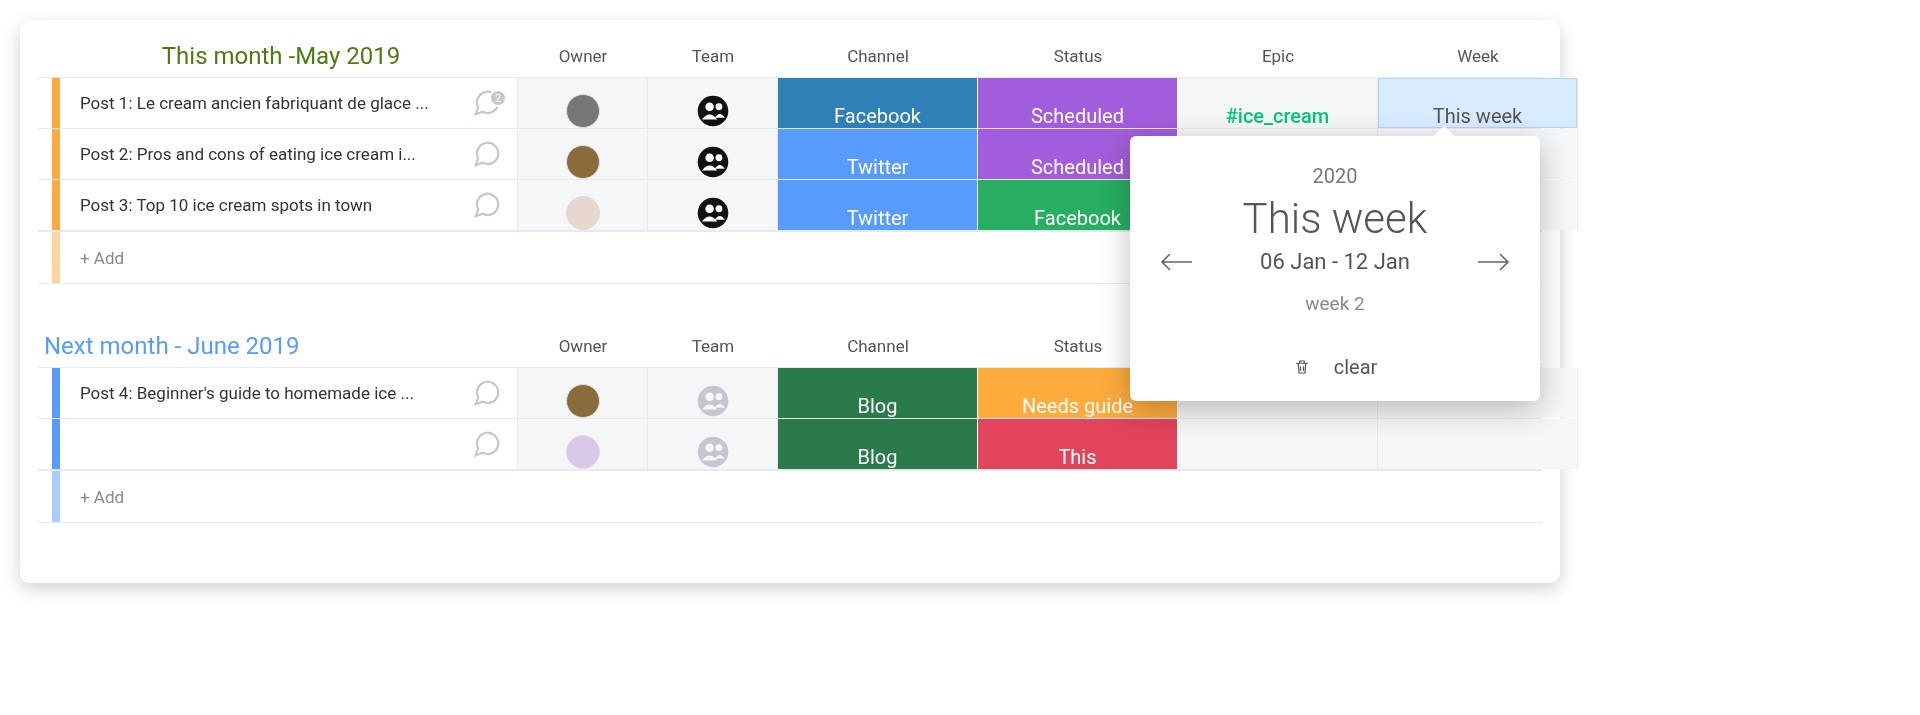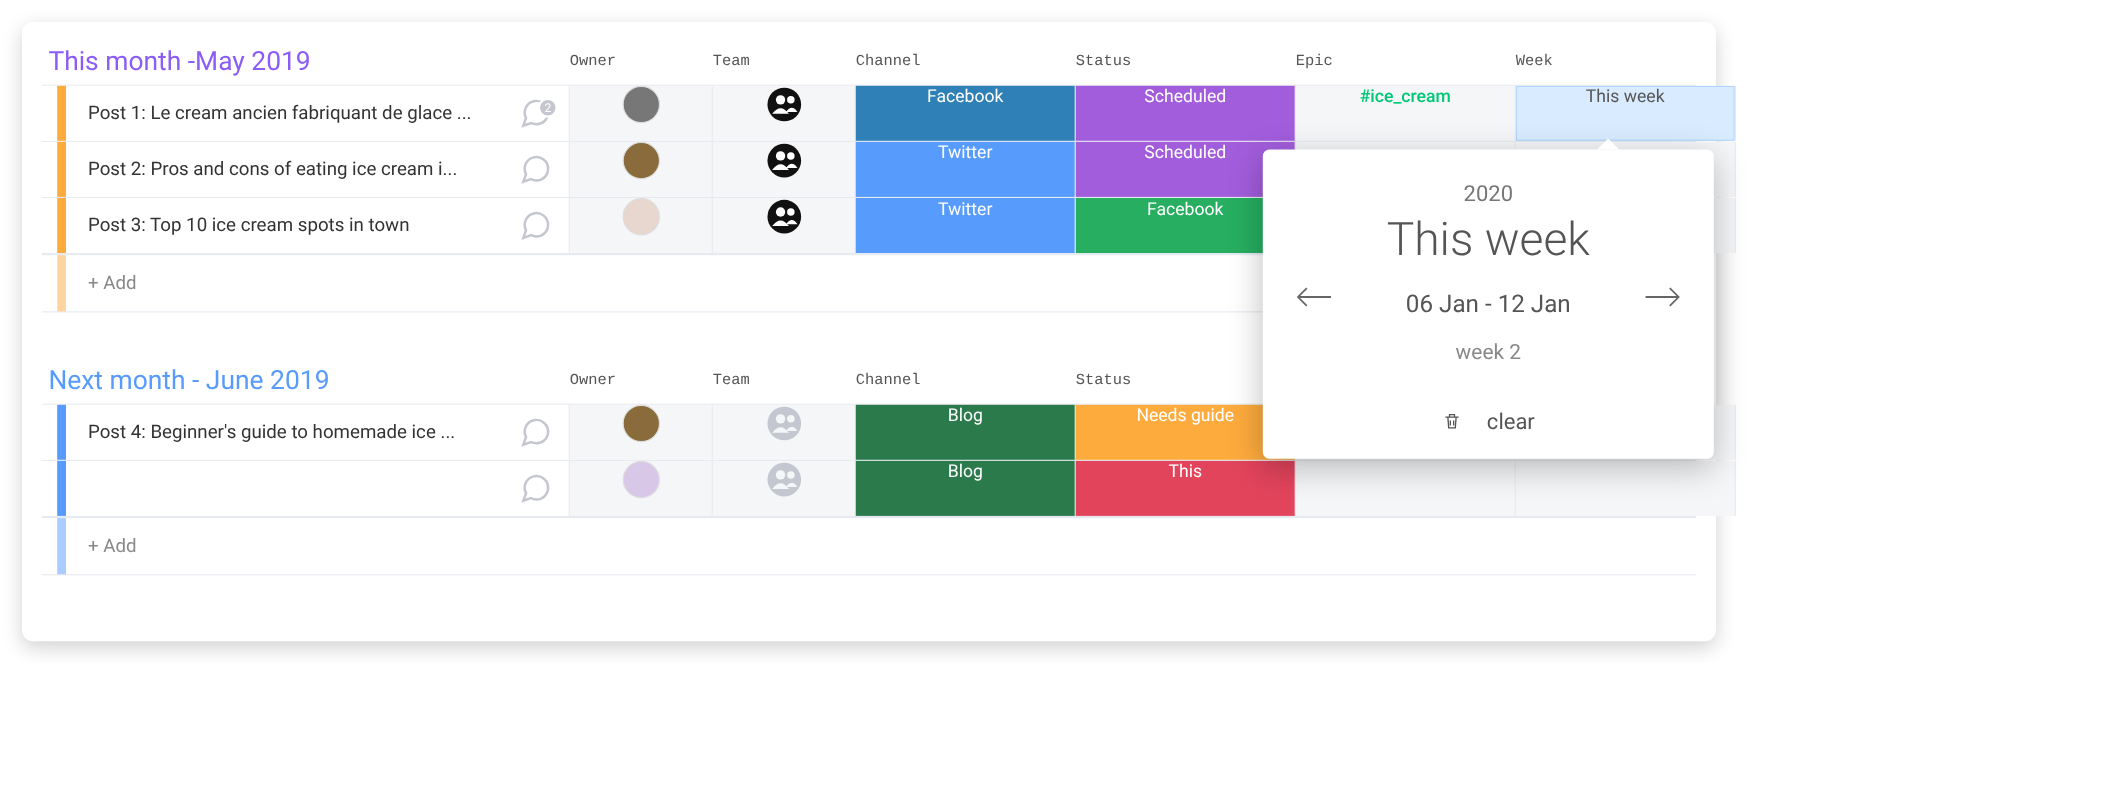--- a/index.html
+++ b/index.html
@@ -22,27 +22,27 @@
     display: grid;
     grid-template-columns: 480px 130px 130px 200px 200px 200px 200px;
     align-items: center;
     height: 44px;
   }
   .group-title {
     font-size: 24px;
     font-weight: 400;
     padding-left: 6px;
   }
-  .g1 .group-title { color: #8b5cf6; }
+  .g1 .group-title { color: #4d7c0f; text-align: center; }
   .g2 .group-title { color: #579bfc; }
   .col-head {
-    font-size: 14px;
+    text-align: center;
+    font-size: 17px;
     color: #555;
     font-weight: 400;
-    font-family: Liberation Mono, monospace;
   }
   .row {
     display: grid;
     grid-template-columns: 480px 130px 130px 200px 200px 200px 200px;
     align-items: stretch;
     height: 52px;
     border-top: 1px solid #e6e9ef;
     border-bottom: 1px solid #e6e9ef;
     margin-top: -1px;
   }
@@ -92,25 +92,25 @@
     background: #c5c7d0;
     color: #fff;
     font-size: 11px;
     display: flex;
     align-items: center;
     justify-content: center;
     border: 2px solid #fff;
   }
   .cell {
     display: flex;
-    align-items: flex-start;
+    align-items: flex-end;
     justify-content: center;
     border-right: 1px solid #e6e9ef;
     background: #f5f6f8;
-    font-size: 16px;
+    font-size: 20px;
   }
   .avatar {
     width: 34px; height: 34px; border-radius: 50%;
     background: #777; border: 1px solid #ddd;
   }
   .team-icon { width: 34px; height: 34px; }
   .team-icon.grey circle { fill: #c5c7d0; }
   .team-icon.grey path, .team-icon.grey ellipse { fill: #f5f6f8; }
   .label-cell {
     color: #fff;
@@ -129,21 +129,21 @@
     position: relative;
     padding-left: 42px;
     color: #888;
     font-size: 17px;
   }
   .add-row .color-bar { opacity: 0.5; }
   
   .week-popover {
     position: absolute;
     top: 116px;
-    right: 2px;
+    right: 20px;
     width: 410px;
     background: #fff;
     border-radius: 6px;
     box-shadow: 0 8px 30px rgba(0,0,0,0.25);
     padding: 28px 20px 22px 20px;
     text-align: center;
     z-index: 10;
   }
   .week-popover::before {
     content: "";
@@ -151,21 +151,21 @@
     top: -10px;
     right: 86px;
     border-left: 10px solid transparent;
     border-right: 10px solid transparent;
     border-bottom: 10px solid #fff;
   }
   .pop-year { color: #777; font-size: 20px; margin-bottom: 6px; }
   .pop-title { font-size: 42px; color: #555; font-weight: 300; margin-bottom: 6px; }
   .pop-range-row { display: flex; align-items: center; justify-content: space-between; padding: 0 6px; }
   .arrow { width: 40px; height: 24px; color: #666; cursor: pointer; }
-  .pop-range { font-size: 22px; color: #555; margin-top: 16px; }
+  .pop-range { font-size: 22px; color: #555; }
   .pop-weeknum { color: #888; font-size: 19px; margin-top: 18px; }
   .pop-clear {
     margin-top: 40px;
     display: flex;
     align-items: center;
     justify-content: center;
     gap: 23px;
     color: #555;
     font-size: 20px;
     cursor: pointer;

